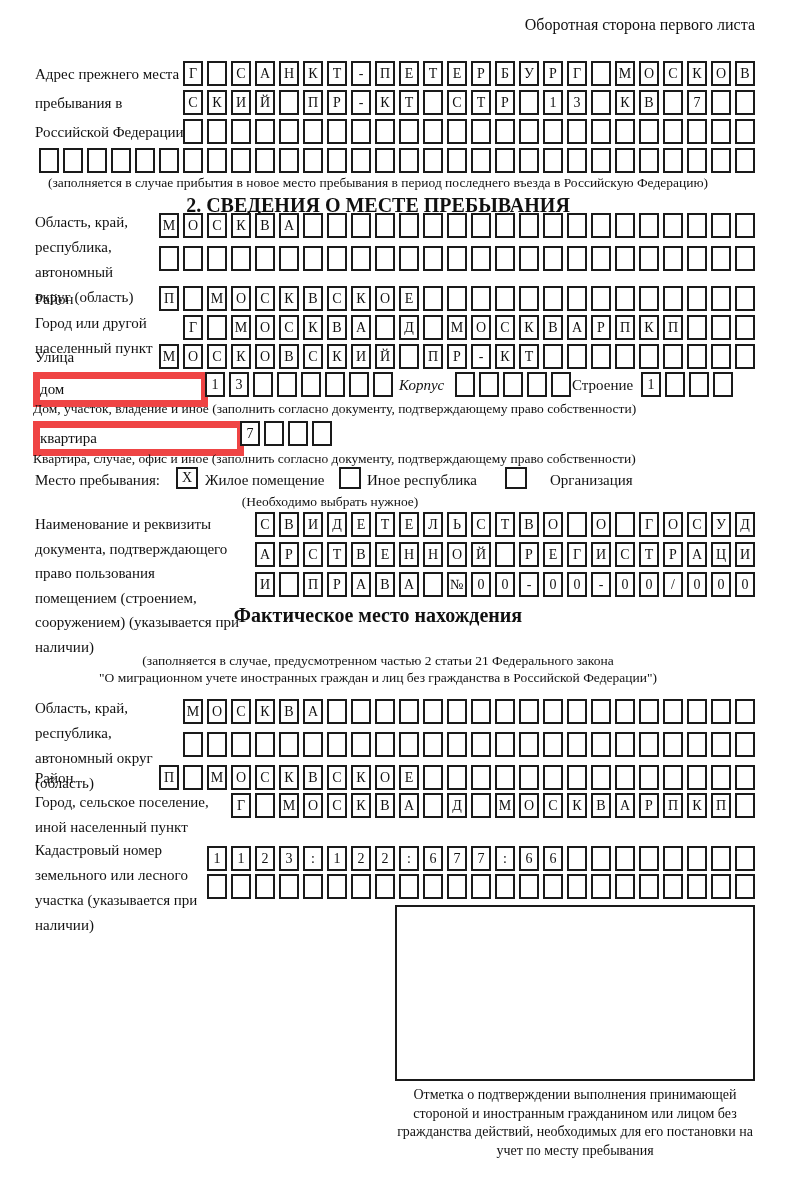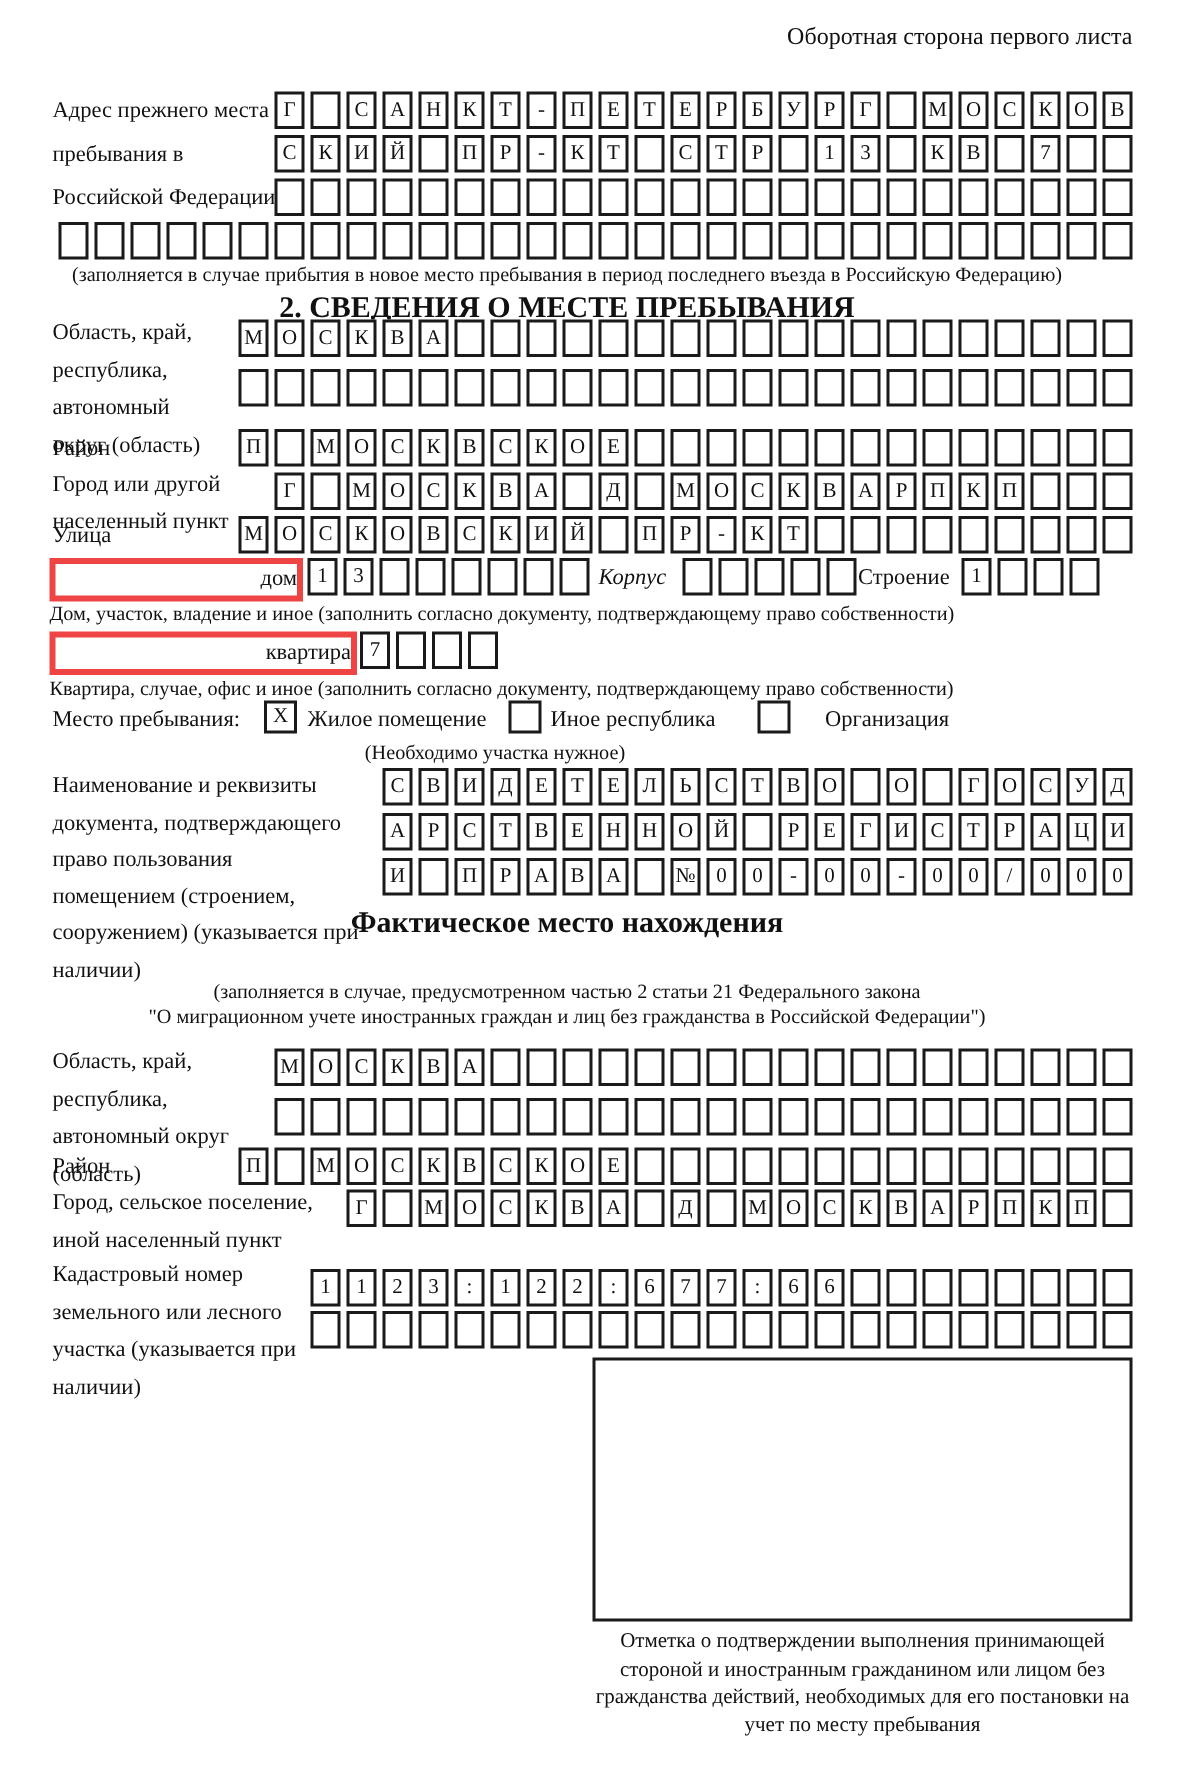--- a/index.html
+++ b/index.html
@@ -8,21 +8,21 @@
   .hdr{position:absolute;font-size:16px;}
   .lbl{position:absolute;font-size:15px;line-height:25px;}
   .addrlbl{line-height:29px;}
   .note{position:absolute;font-size:13.5px;}
   .center{left:0;width:756px;text-align:center;}
   .title{position:absolute;font-size:20px;font-weight:bold;}
   .cellrow{position:absolute;display:flex;gap:4px;height:25px;}
   .r45{right:45px;}
   .cell{flex:none;width:16px;height:21px;border:2px solid #1a1a1a;font-size:14px;
         line-height:21px;text-align:center;background:#fff;}
-  .widebox{position:absolute;height:21px;border:4px solid #ef4444;text-align:right;
+  .widebox{position:absolute;height:21px;border:7px solid #ef4444;text-align:left;
         font-size:15px;line-height:21px;background:#fff;}
   .chk{position:absolute;width:18px;height:18px;border:2px solid #1a1a1a;text-align:center;
         font-size:14px;line-height:18px;background:#fff;}
   .stampbox{position:absolute;border:2px solid #1a1a1a;background:#fff;}
 </style>
 </head>
 <body>
 
 <div class="page">
 
@@ -322,21 +322,21 @@
     </div>
   <div class="note" style="left:33px;top:451px;">Квартира, случае, офис и иное (заполнить согласно документу, подтверждающему право собственности)</div>
 
   <div class="lbl" style="left:35px;top:468px;">Место пребывания:</div>
   <div class="chk" style="left:176px;top:467px;">X</div>
   <div class="lbl" style="left:205px;top:468px;">Жилое помещение</div>
   <div class="chk" style="left:339px;top:467px;"></div>
   <div class="lbl" style="left:367px;top:468px;">Иное республика</div>
   <div class="chk" style="left:505px;top:467px;"></div>
   <div class="lbl" style="left:550px;top:468px;">Организация</div>
-  <div class="note" style="left:100px;top:494px;width:460px;text-align:center;">(Необходимо участка нужное)</div>
+  <div class="note" style="left:100px;top:494px;width:460px;text-align:center;">(Необходимо выбрать нужное)</div>
 
   <div class="lbl" style="left:35px;top:512px;width:205px;line-height:24.5px;">Наименование и реквизиты документа, подтверждающего право пользования помещением (строением, сооружением) (указывается при наличии)</div>
   <div class="cellrow r45" style="top:512px;">
       <span class="cell">С</span>
       <span class="cell">В</span>
       <span class="cell">И</span>
       <span class="cell">Д</span>
       <span class="cell">Е</span>
       <span class="cell">Т</span>
       <span class="cell">Е</span>

